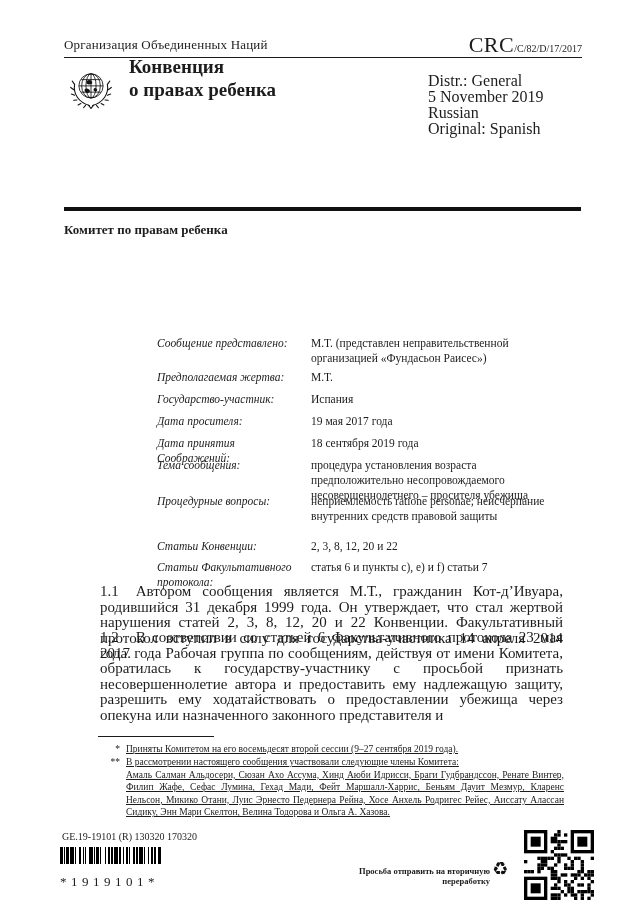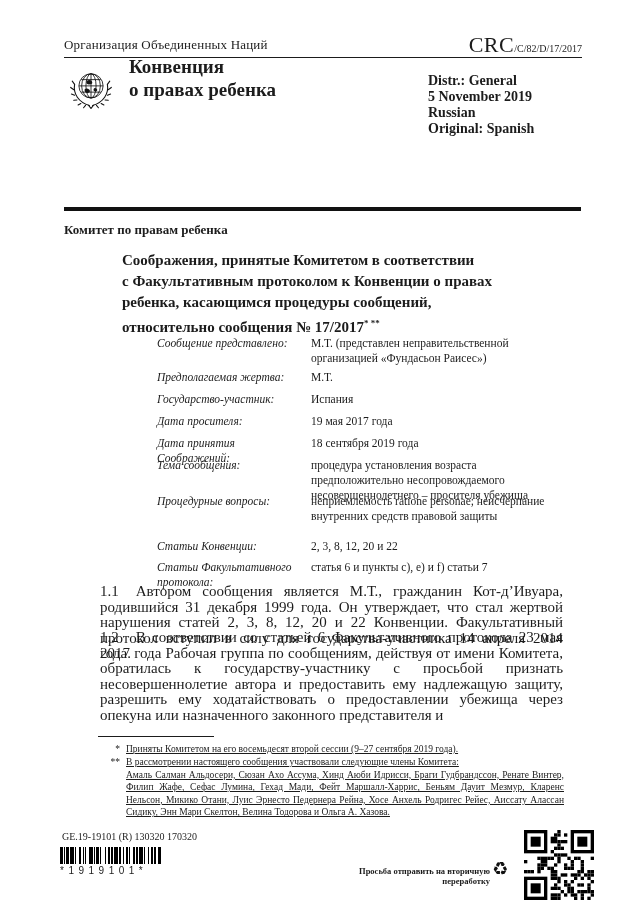--- a/index.html
+++ b/index.html
@@ -10,21 +10,21 @@
   }
   .abs{position:absolute;}
 
   
   .org-name{left:64px;top:37px;font-size:13px;letter-spacing:.2px;}
   .header-rule-thin{left:64px;top:57px;width:518px;height:1px;background:#1b1b1b;}
   .doc-symbol{top:32px;right:58px;display:flex;align-items:baseline;}
   .crc-large{font-size:22px;letter-spacing:.5px;}
   .crc-small{font-size:10px;}
   .pub-title{left:129px;top:56px;font-size:19px;font-weight:bold;line-height:22.5px;}
-  .distr{left:428px;top:73px;font-size:14px;line-height:16px;font-weight:bold;}
+  .distr{left:428px;top:73px;font-size:16px;line-height:16px;}
   .emblem{left:66px;top:64px;width:50px;height:50px;}
 
   .black-bar{left:64px;top:207px;width:517px;height:4px;background:#111;}
 
   .committee{left:64px;top:222px;font-size:13px;font-weight:bold;}
 
   .doc-title{left:122px;top:250px;width:420px;font-size:15px;font-weight:bold;line-height:21px;}
   .doc-title sup{font-size:9px;font-weight:bold;}
 
   
@@ -41,21 +41,21 @@
   .fn{left:98px;width:466px;font-size:9.5px;line-height:12.6px;}
   .fn-mark{position:absolute;left:2px;width:20px;text-align:right;top:0;}
   .fn-text{margin-left:28px;text-decoration:underline;}
   .fn-names{text-align:justify;}
 
   
   .ge-number{left:62px;top:831px;font-size:10px;}
   .barcode{left:60px;top:847px;width:104px;}
   .barcode-bars{height:17px;display:flex;align-items:stretch;}
   .barcode-bars div{height:100%;}
-  .barcode-digits{margin-top:1px;font-family:Liberation Sans, sans-serif;font-size:10px;letter-spacing:4.5px;white-space:nowrap;}
+  .barcode-digits{margin-top:10px;font-family:Liberation Serif, serif;font-size:13px;letter-spacing:4.5px;white-space:nowrap;}
   .recycle-label{left:320px;top:866px;width:170px;text-align:right;font-size:8.5px;font-weight:bold;font-family:"Liberation Serif",serif;}
   .recycle-icon{left:492px;top:858px;font-size:18px;font-family:"DejaVu Sans",sans-serif;color:#111;}
   .qr{left:524px;top:830px;width:70px;height:70px;}
 </style>
 </head>
 <body>
 
 <div class="page">
 
   <div class="abs org-name">Организация Объединенных Наций</div>
@@ -101,26 +101,20 @@
     <div>Distr.: General</div>
     <div>5 November 2019</div>
     <div>Russian</div>
     <div>Original: Spanish</div>
   </div>
 
   <div class="abs black-bar"></div>
 
   <div class="abs committee">Комитет по правам ребенка</div>
 
-  <div class="abs doc-title">
-    <div>Соображения, принятые Комитетом в соответствии</div>
-    <div>с Факультативным протоколом к Конвенции о правах</div>
-    <div>ребенка, касающимся процедуры сообщений,</div>
-    <div><span>относительно сообщения № 17/2017</span><sup>* **</sup></div>
-  </div>
 
   <div class="abs mrow" style="top:336px">
     <span class="mlabel">Сообщение представлено:</span>
     <span class="mvalue">М.Т. (представлен неправительственной организацией «Фундасьон Раисес»)</span>
   </div>
   <div class="abs mrow" style="top:370px">
     <span class="mlabel">Предполагаемая жертва:</span>
     <span class="mvalue">М.Т.</span>
   </div>
   <div class="abs mrow" style="top:392px">

